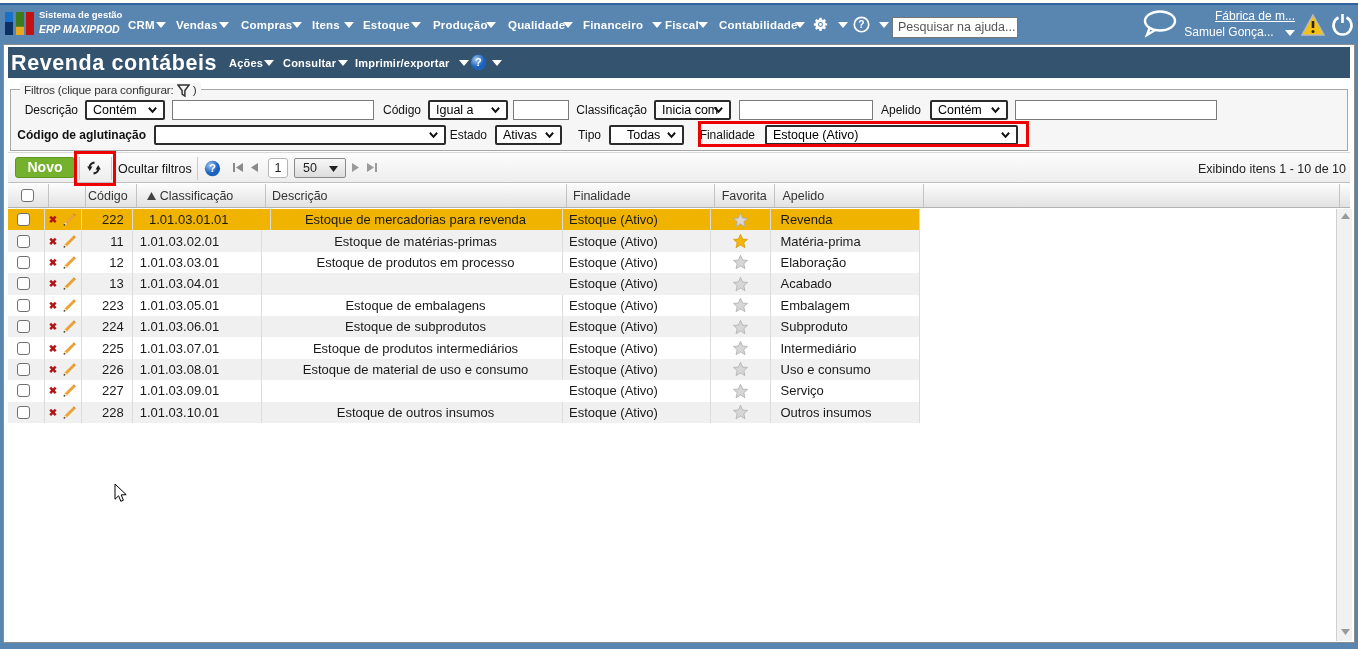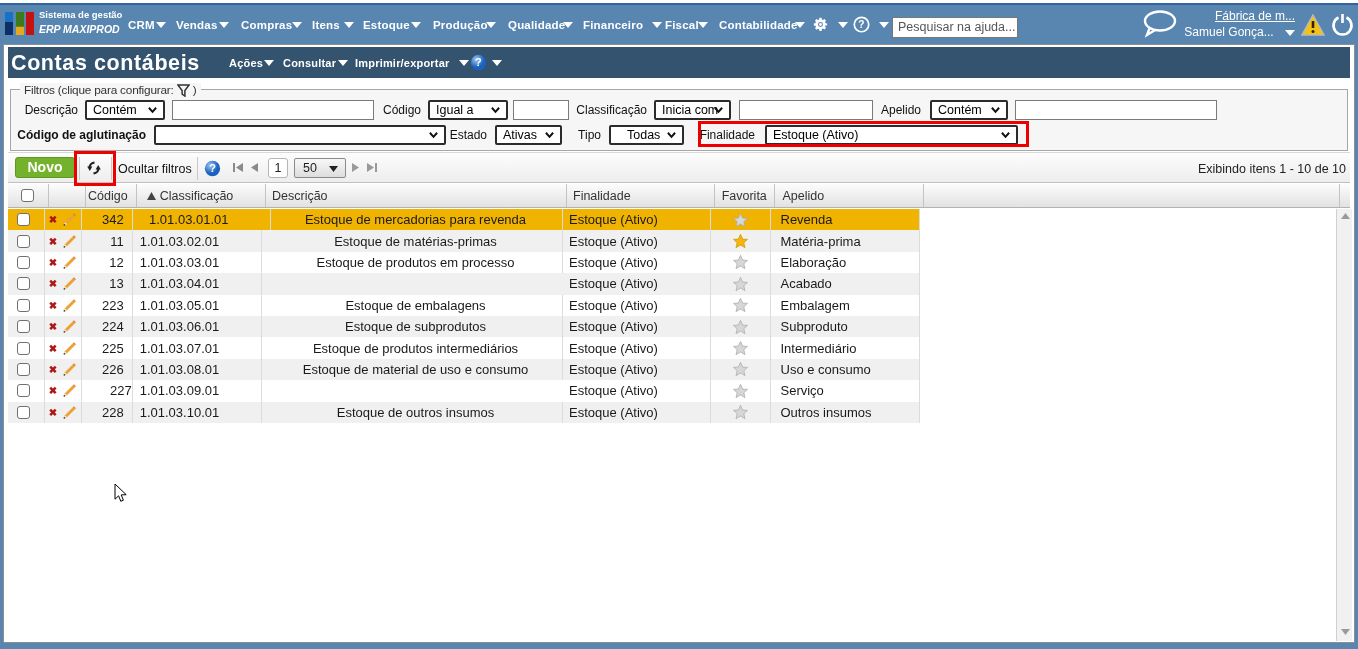--- a/index.html
+++ b/index.html
@@ -136,21 +136,21 @@
     <circle cx="12" cy="17.5" r="1.5" fill="#2d2410"></circle>
   </svg>
   <svg class="abs" style="left:1331px;top:8px" width="23" height="24" viewBox="0 0 23 24">
     <path d="M7.5 4.5 A 9 9 0 1 0 15.5 4.5" fill="none" stroke="#fff" stroke-width="2.6"></path>
     <line x1="11.5" y1="1" x2="11.5" y2="10" stroke="#fff" stroke-width="2.6"></line>
   </svg>
 </div>
 
 <div id="frame">
   <div id="titlebar">
-    <h1>Contas contábeis</h1>
+    <h1>Revenda contábeis</h1>
     <div id="tmenus">
       <div class="mi" style="left:221px">Ações</div>
       <div class="mi" style="left:275px">Consultar</div>
       <div class="mi" style="left:347px">Imprimir/exportar</div>
       <div class="mi" style="left:462px">
           <svg width="17" height="17" viewBox="0 0 20 20">
             <defs>
               <radialGradient id="bq" cx="35%" cy="30%">
                 <stop offset="0%" stop-color="#9fc8f0"></stop>
                 <stop offset="100%" stop-color="#1b62c0"></stop>
@@ -281,21 +281,21 @@
         </div>
         <div class="c" style="left: 36.7px; width: 37.3px;">
           <span style="color:#b11616;font-weight:bold;font-size:10px;margin-left:4px">✖</span>
           <svg width="15" height="15" viewBox="0 0 15 15" style="margin-left:5px">
             <path d="M2 13.2 L2.9 10.2 L10.9 2.2 L13 4.3 L5 12.3 Z" fill="#eba237"></path>
             <path d="M11.9 1.2 L13.9 3.2 L13 4.3 L10.9 2.2 Z" fill="#d4881e"></path>
             <path d="M2 13.2 L2.9 10.2 L5 12.3 Z" fill="#f7edc4"></path>
             <circle cx="2.4" cy="12.8" r="0.9" fill="#444"></circle>
           </svg>
         </div>
-        <div class="c" style="left: 74px; width: 50.7px;;justify-content:flex-end;padding-right:8px">342</div>
+        <div class="c" style="left: 74px; width: 50.7px;;justify-content:flex-end;padding-right:8px">222</div>
         <div class="c" style="left: 134px; width: 129.3px;;padding-left:7px">1.01.03.01.01</div>
         <div class="c" style="left: 254px; width: 301px;;justify-content:center;padding-left:7px">Estoque de mercadorias para revenda</div>
         <div class="c" style="left: 555px; width: 148px;;padding-left:6px">Estoque (Ativo)</div>
         <div class="c" style="left: 703px; width: 59.5px;;justify-content:center">
           <svg class="star" viewBox="0 0 20 19">
             <path d="M10 0.5 L12.9 6.9 L19.5 7.3 L14.5 11.8 L16.1 18.5 L10 14.9 L3.9 18.5 L5.5 11.8 L0.5 7.3 L7.1 6.9 Z" fill="#d7d7d7" stroke="#a9a9a9" stroke-width="1"></path>
           </svg>
         </div>
         <div class="c" style="left: 762.5px; width: 149.5px;;padding-left:10px">Revenda</div>
       </div>
@@ -472,21 +472,21 @@
         </div>
         <div class="c" style="left: 36.7px; width: 37.3px;">
           <span style="color:#b11616;font-weight:bold;font-size:10px;margin-left:4px">✖</span>
           <svg width="15" height="15" viewBox="0 0 15 15" style="margin-left:5px">
             <path d="M2 13.2 L2.9 10.2 L10.9 2.2 L13 4.3 L5 12.3 Z" fill="#eba237"></path>
             <path d="M11.9 1.2 L13.9 3.2 L13 4.3 L10.9 2.2 Z" fill="#d4881e"></path>
             <path d="M2 13.2 L2.9 10.2 L5 12.3 Z" fill="#f7edc4"></path>
             <circle cx="2.4" cy="12.8" r="0.9" fill="#444"></circle>
           </svg>
         </div>
-        <div class="c" style="left: 74px; width: 50.7px;;justify-content:flex-end;">227</div>
+        <div class="c" style="left: 74px; width: 50.7px;;justify-content:flex-end;padding-right:8px">227</div>
         <div class="c" style="left: 124.7px; width: 129.3px;;padding-left:7px">1.01.03.09.01</div>
         <div class="c" style="left: 555px; width: 148px;;padding-left:6px">Estoque (Ativo)</div>
         <div class="c" style="left: 703px; width: 59.5px;;justify-content:center">
           <svg class="star" viewBox="0 0 20 19">
             <path d="M10 0.5 L12.9 6.9 L19.5 7.3 L14.5 11.8 L16.1 18.5 L10 14.9 L3.9 18.5 L5.5 11.8 L0.5 7.3 L7.1 6.9 Z" fill="#d7d7d7" stroke="#a9a9a9" stroke-width="1"></path>
           </svg>
         </div>
         <div class="c" style="left: 762.5px; width: 149.5px;;padding-left:10px">Serviço</div>
       </div>
       <div class="grow alt">

